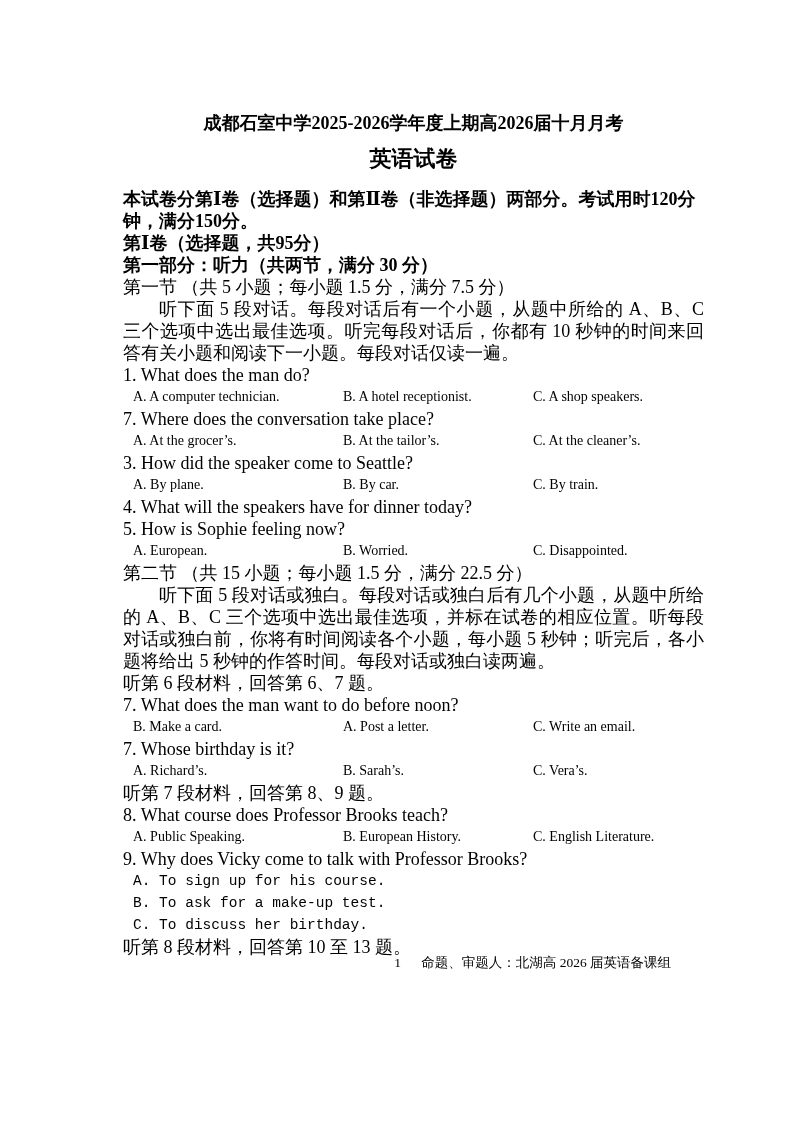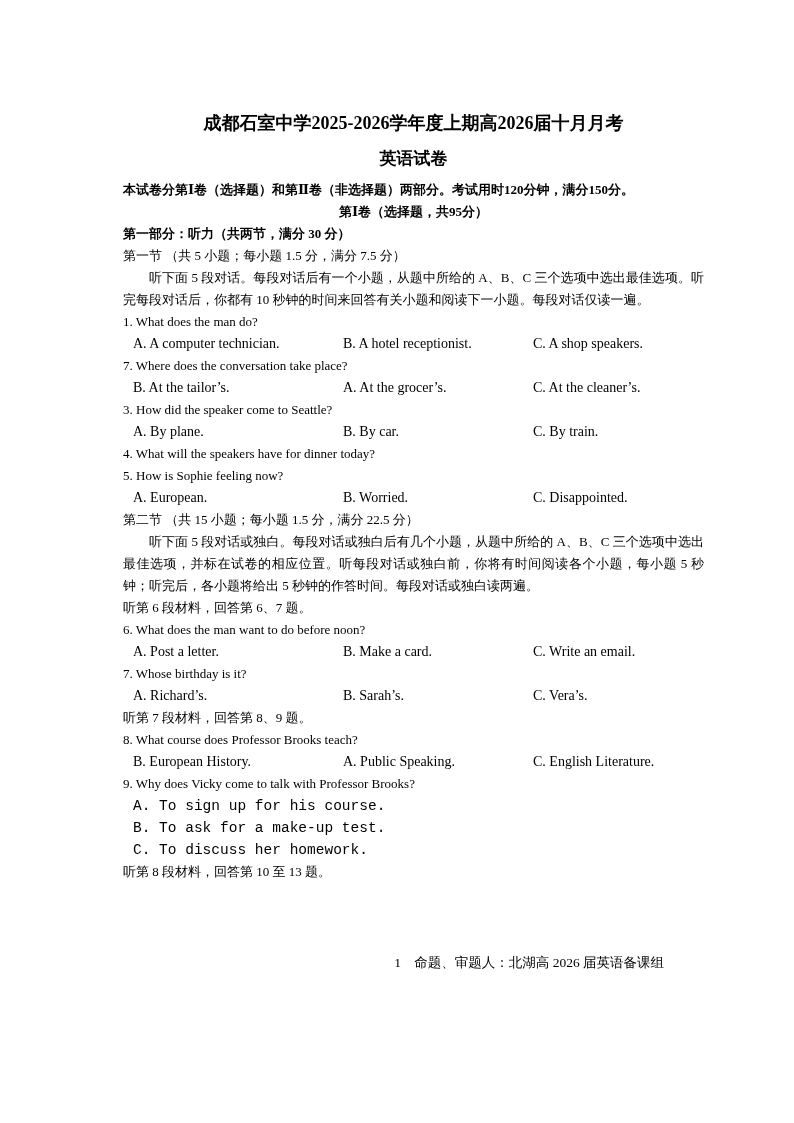--- a/index.html
+++ b/index.html
@@ -19,32 +19,32 @@
     padding: 110px 90px 0 123px;
   }
   .exam-title {
     text-align: center;
     font-size: 18px;
     font-weight: bold;
     line-height: 26px;
   }
   .exam-subtitle {
     text-align: center;
-    font-size: 17px;
+    font-size: 22px;
     font-weight: bold;
     line-height: 26px;
     margin-top: 10px;
-    margin-bottom: 7px;
+    margin-bottom: 16px;
   }
   p, .line {
-    font-size: 13px;
+    font-size: 18px;
     line-height: 22px;
   }
   .bold { font-weight: bold; }
-  .center { text-align: center; }
+  .center { text-align: left; }
   .indent { text-indent: 2em; text-align: justify; font-family: Liberation Serif, serif; }
   .opts-row {
     display: grid;
     grid-template-columns: 210px 190px 1fr;
     padding-left: 10px;
     font-size: 14px;
     line-height: 22px;
   }
   .opts-stacked {
     padding-left: 10px;
@@ -62,21 +62,21 @@
     font-size: 13.5px;
     line-height: 22px;
   }
   .footer .page-num {
     position: absolute;
     left: 0; right: 0;
     text-align: center;
   }
   .footer .credits {
     position: absolute;
-    right: 8px;
+    right: 1px;
     text-align: right;
   }
 </style>
 </head>
 <body>
 
 <div class="page">
 
   <div class="exam-title">成都石室中学2025-2026学年度上期高2026届十月月考</div>
   <div class="exam-subtitle">英语试卷</div>
@@ -93,22 +93,22 @@
     <div class="opts-row">
       <span class="opt">A. A computer technician.</span>
       <span class="opt">B. A hotel receptionist.</span>
       <span class="opt">C. A shop speakers.</span>
     </div>
   </div>
 
   <div class="question">
     <p>7. Where does the conversation take place?</p>
     <div class="opts-row">
+      <span class="opt">A. At the grocer’s.</span>
       <span class="opt">B. At the tailor’s.</span>
-      <span class="opt">A. At the grocer’s.</span>
       <span class="opt">C. At the cleaner’s.</span>
     </div>
   </div>
 
   <div class="question">
     <p>3. How did the speaker come to Seattle?</p>
     <div class="opts-row">
       <span class="opt">A. By plane.</span>
       <span class="opt">B. By car.</span>
       <span class="opt">C. By train.</span>
@@ -127,54 +127,54 @@
       <span class="opt">C. Disappointed.</span>
     </div>
   </div>
 
   <p>第二节 （共 15 小题；每小题 1.5 分，满分 22.5 分）</p>
   <p class="indent">听下面 5 段对话或独白。每段对话或独白后有几个小题，从题中所给的 A、B、C 三个选项中选出最佳选项，并标在试卷的相应位置。听每段对话或独白前，你将有时间阅读各个小题，每小题 5 秒钟；听完后，各小题将给出 5 秒钟的作答时间。每段对话或独白读两遍。</p>
 
   <p>听第 6 段材料，回答第 6、7 题。</p>
 
   <div class="question">
-    <p>6. What does the man want to do before noon?</p>
+    <p>7. What does the man want to do before noon?</p>
     <div class="opts-row">
+      <span class="opt">B. Make a card.</span>
       <span class="opt">A. Post a letter.</span>
-      <span class="opt">B. Make a card.</span>
       <span class="opt">C. Write an email.</span>
     </div>
   </div>
 
   <div class="question">
     <p>7. Whose birthday is it?</p>
     <div class="opts-row">
       <span class="opt">A. Richard’s.</span>
       <span class="opt">B. Sarah’s.</span>
       <span class="opt">C. Vera’s.</span>
     </div>
   </div>
 
   <p>听第 7 段材料，回答第 8、9 题。</p>
 
   <div class="question">
     <p>8. What course does Professor Brooks teach?</p>
     <div class="opts-row">
+      <span class="opt">A. Public Speaking.</span>
       <span class="opt">B. European History.</span>
-      <span class="opt">A. Public Speaking.</span>
       <span class="opt">C. English Literature.</span>
     </div>
   </div>
 
   <div class="question">
     <p>9. Why does Vicky come to talk with Professor Brooks?</p>
     <div class="opts-stacked">
       <span class="opt">A. To sign up for his course.</span>
       <span class="opt">B. To ask for a make-up test.</span>
-      <span class="opt">C. To discuss her homework.</span>
+      <span class="opt">C. To discuss her birthday.</span>
     </div>
   </div>
 
   <p>听第 8 段材料，回答第 10 至 13 题。</p>
 
   <div class="footer">
     <span class="page-num">1</span>
     <span class="credits">命题、审题人：北湖高 2026 届英语备课组</span>
   </div>
 

